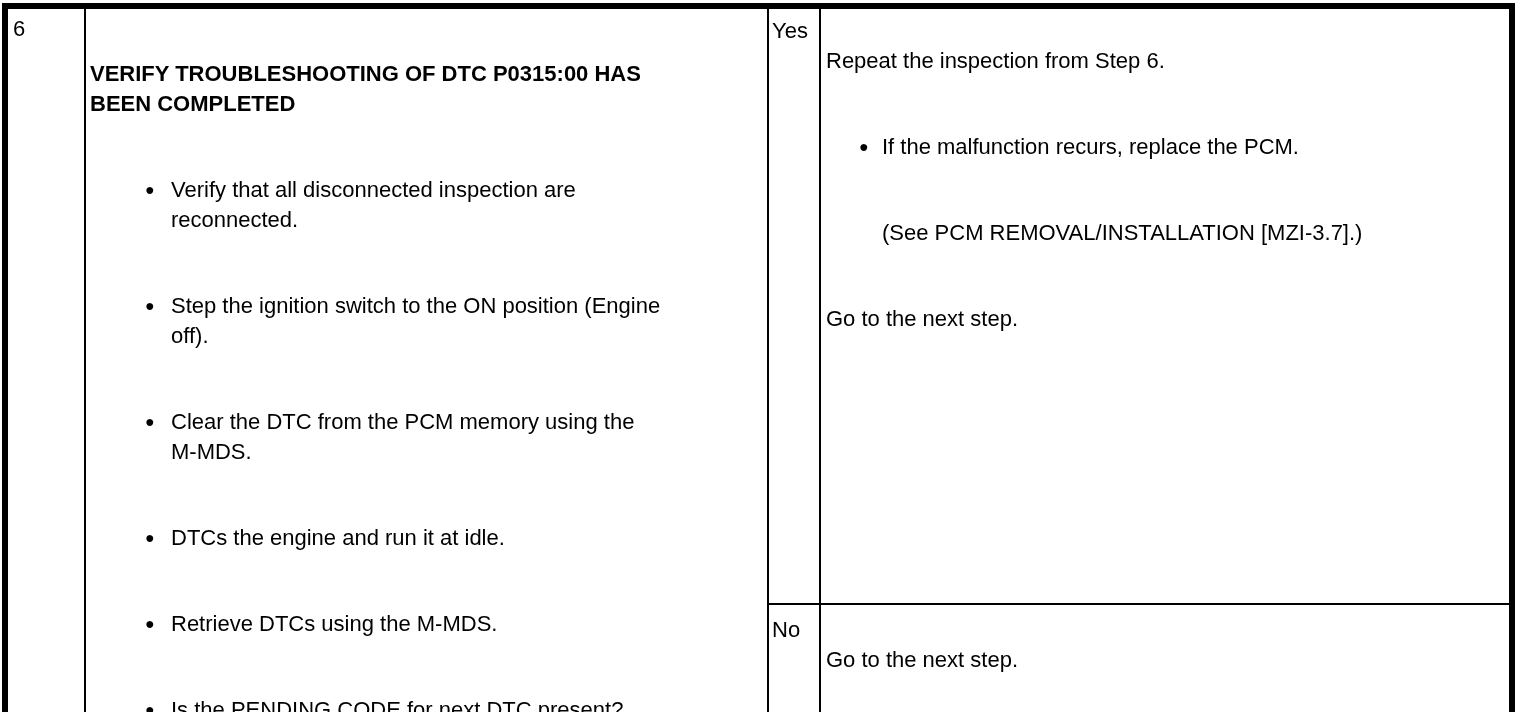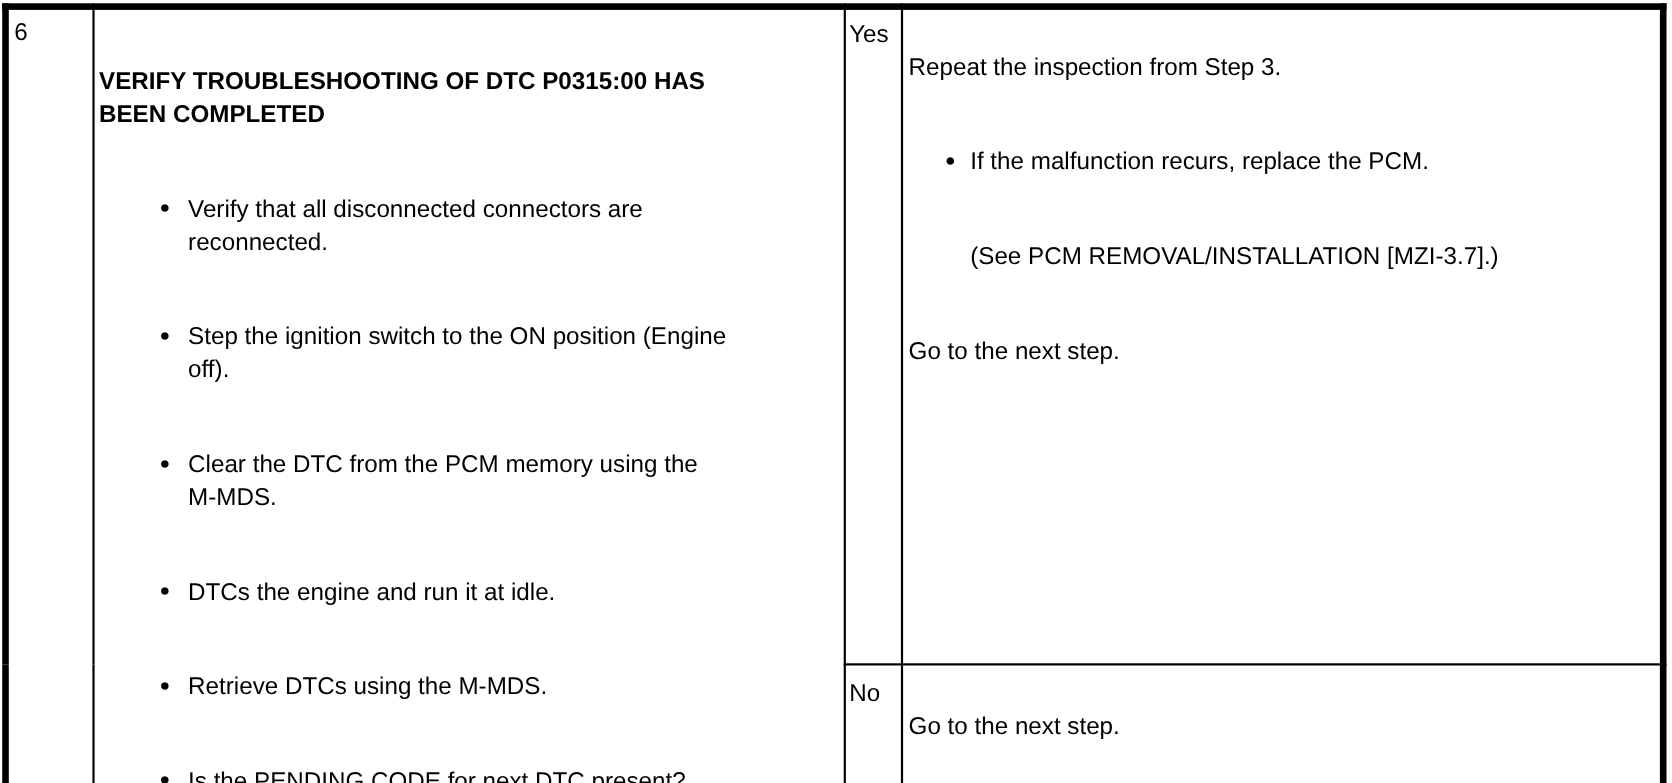--- a/index.html
+++ b/index.html
@@ -91,21 +91,21 @@
 
     <tbody>
         <tr class="r1">
       <td class="num" rowspan="2">6</td>
 
       <td class="desc" rowspan="2">
         <div class="title">VERIFY TROUBLESHOOTING OF DTC P0315:00 HAS
 BEEN COMPLETED</div>
         <div class="block bullet">
           <span class="dot">●</span>
-          <span class="btxt">Verify that all disconnected connectors are
+          <span class="btxt">Verify that all disconnected inspection are
 reconnected.</span>
         </div>
         <div class="block bullet">
           <span class="dot">●</span>
           <span class="btxt">Step the ignition switch to the ON position (Engine
 off).</span>
         </div>
         <div class="block bullet">
           <span class="dot">●</span>
           <span class="btxt">Clear the DTC from the PCM memory using the
@@ -121,21 +121,21 @@
         </div>
         <div class="block bullet">
           <span class="dot">●</span>
           <span class="btxt">Is the PENDING CODE for next DTC present?</span>
         </div>
       </td>
 
       <td class="yn">Yes</td>
 
       <td class="action">
-        <div class="block">Repeat the inspection from Step 3.</div>
+        <div class="block">Repeat the inspection from Step 6.</div>
         <div class="block bullet">
           <span class="dot">●</span>
           <span class="btxt">If the malfunction recurs, replace the PCM.</span>
         </div>
         <div class="block see">(See PCM REMOVAL/INSTALLATION [MZI-3.7].)</div>
         <div class="block">Go to the next step.</div>
       </td>
     </tr>
 
     <tr class="r2 row-no">

